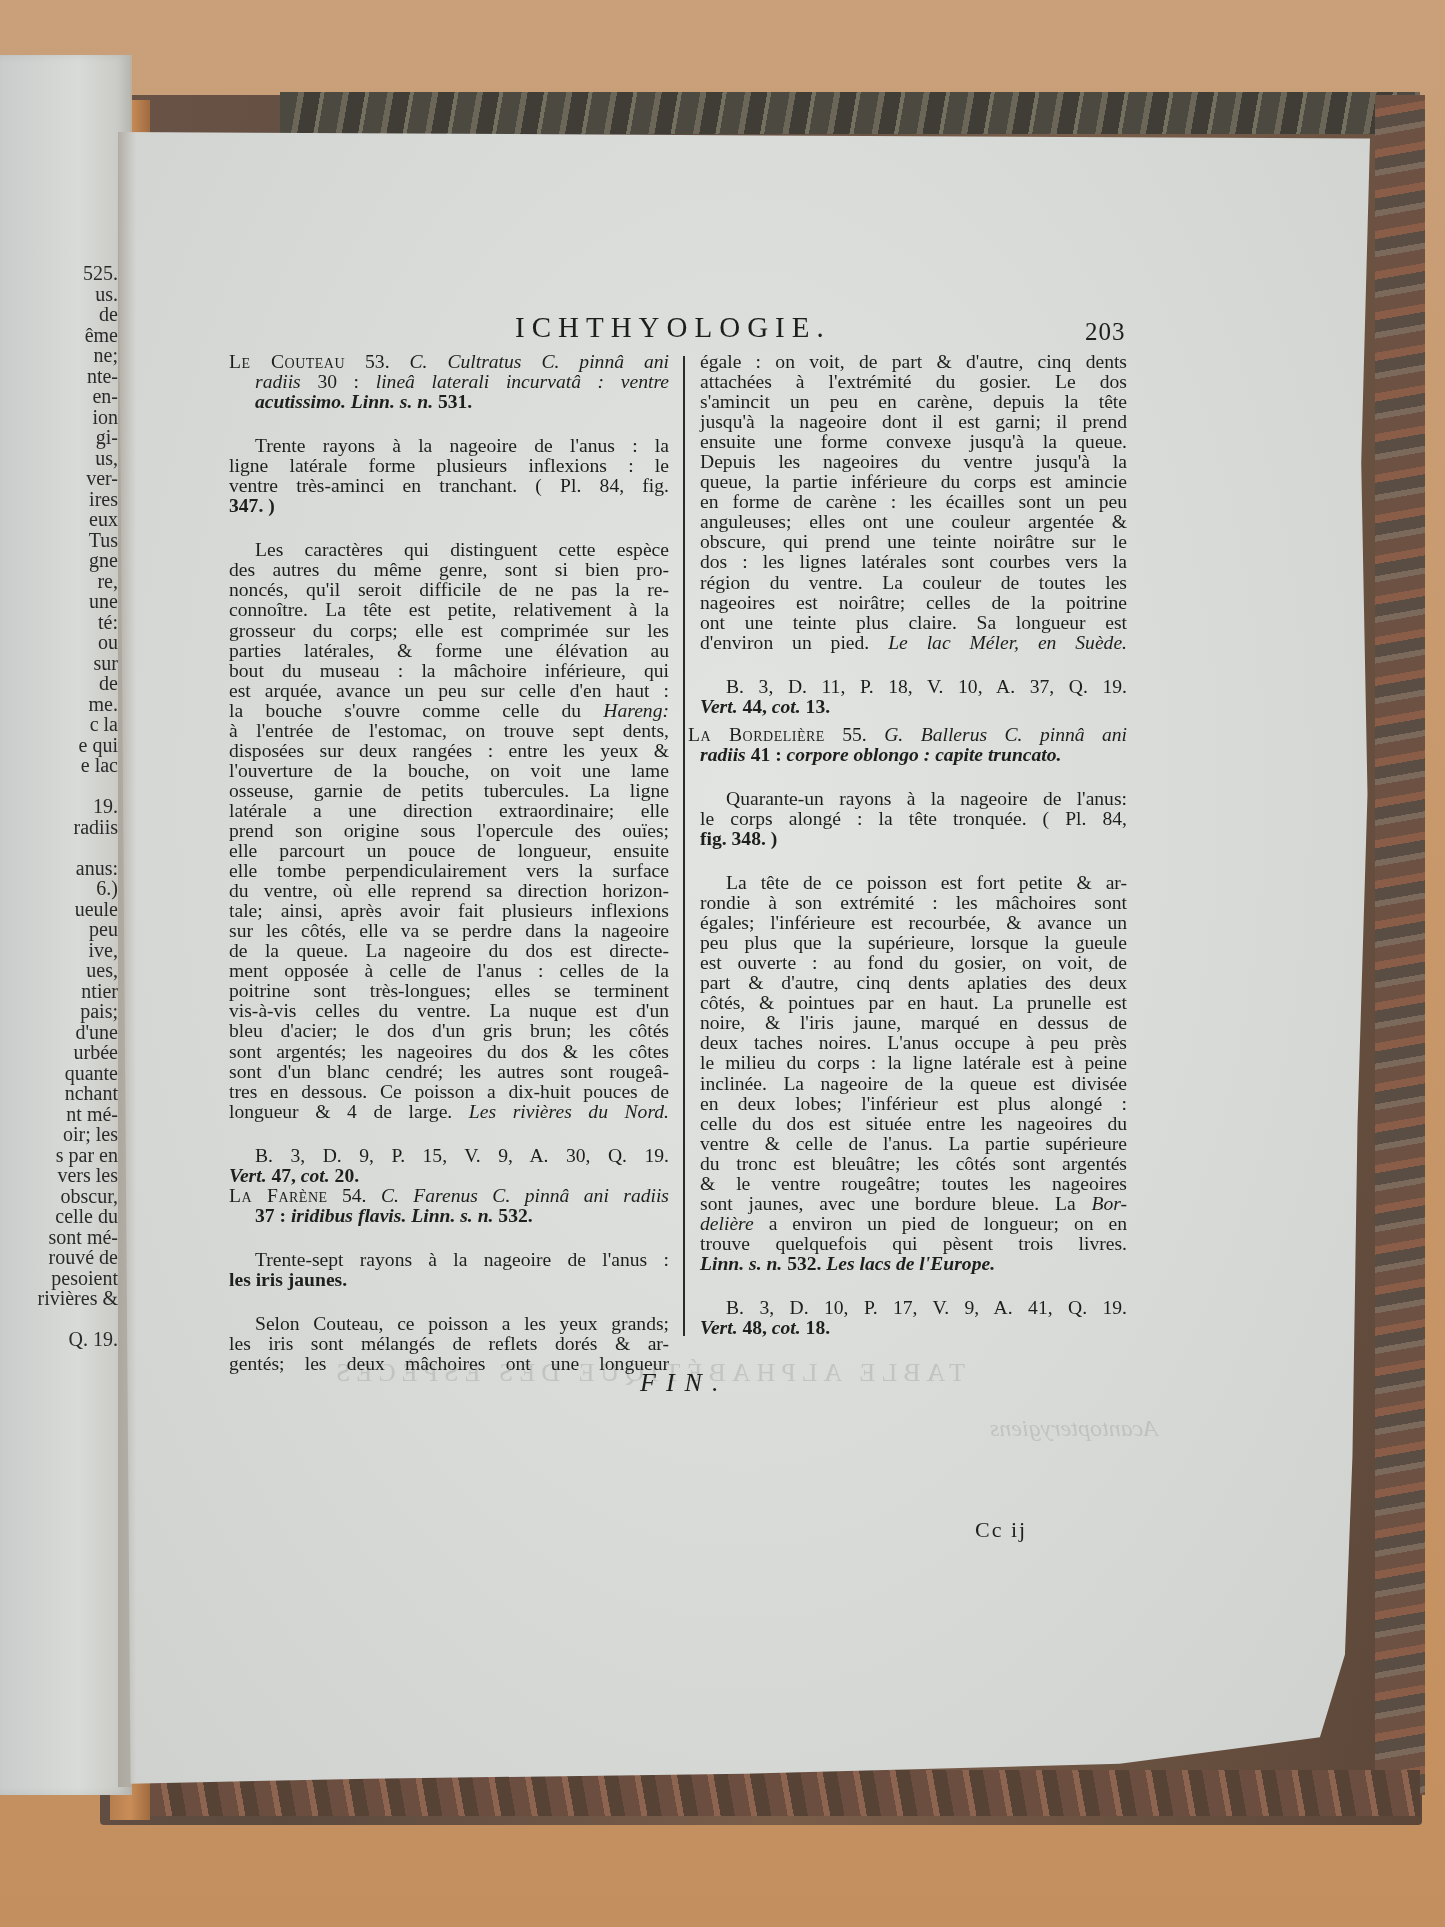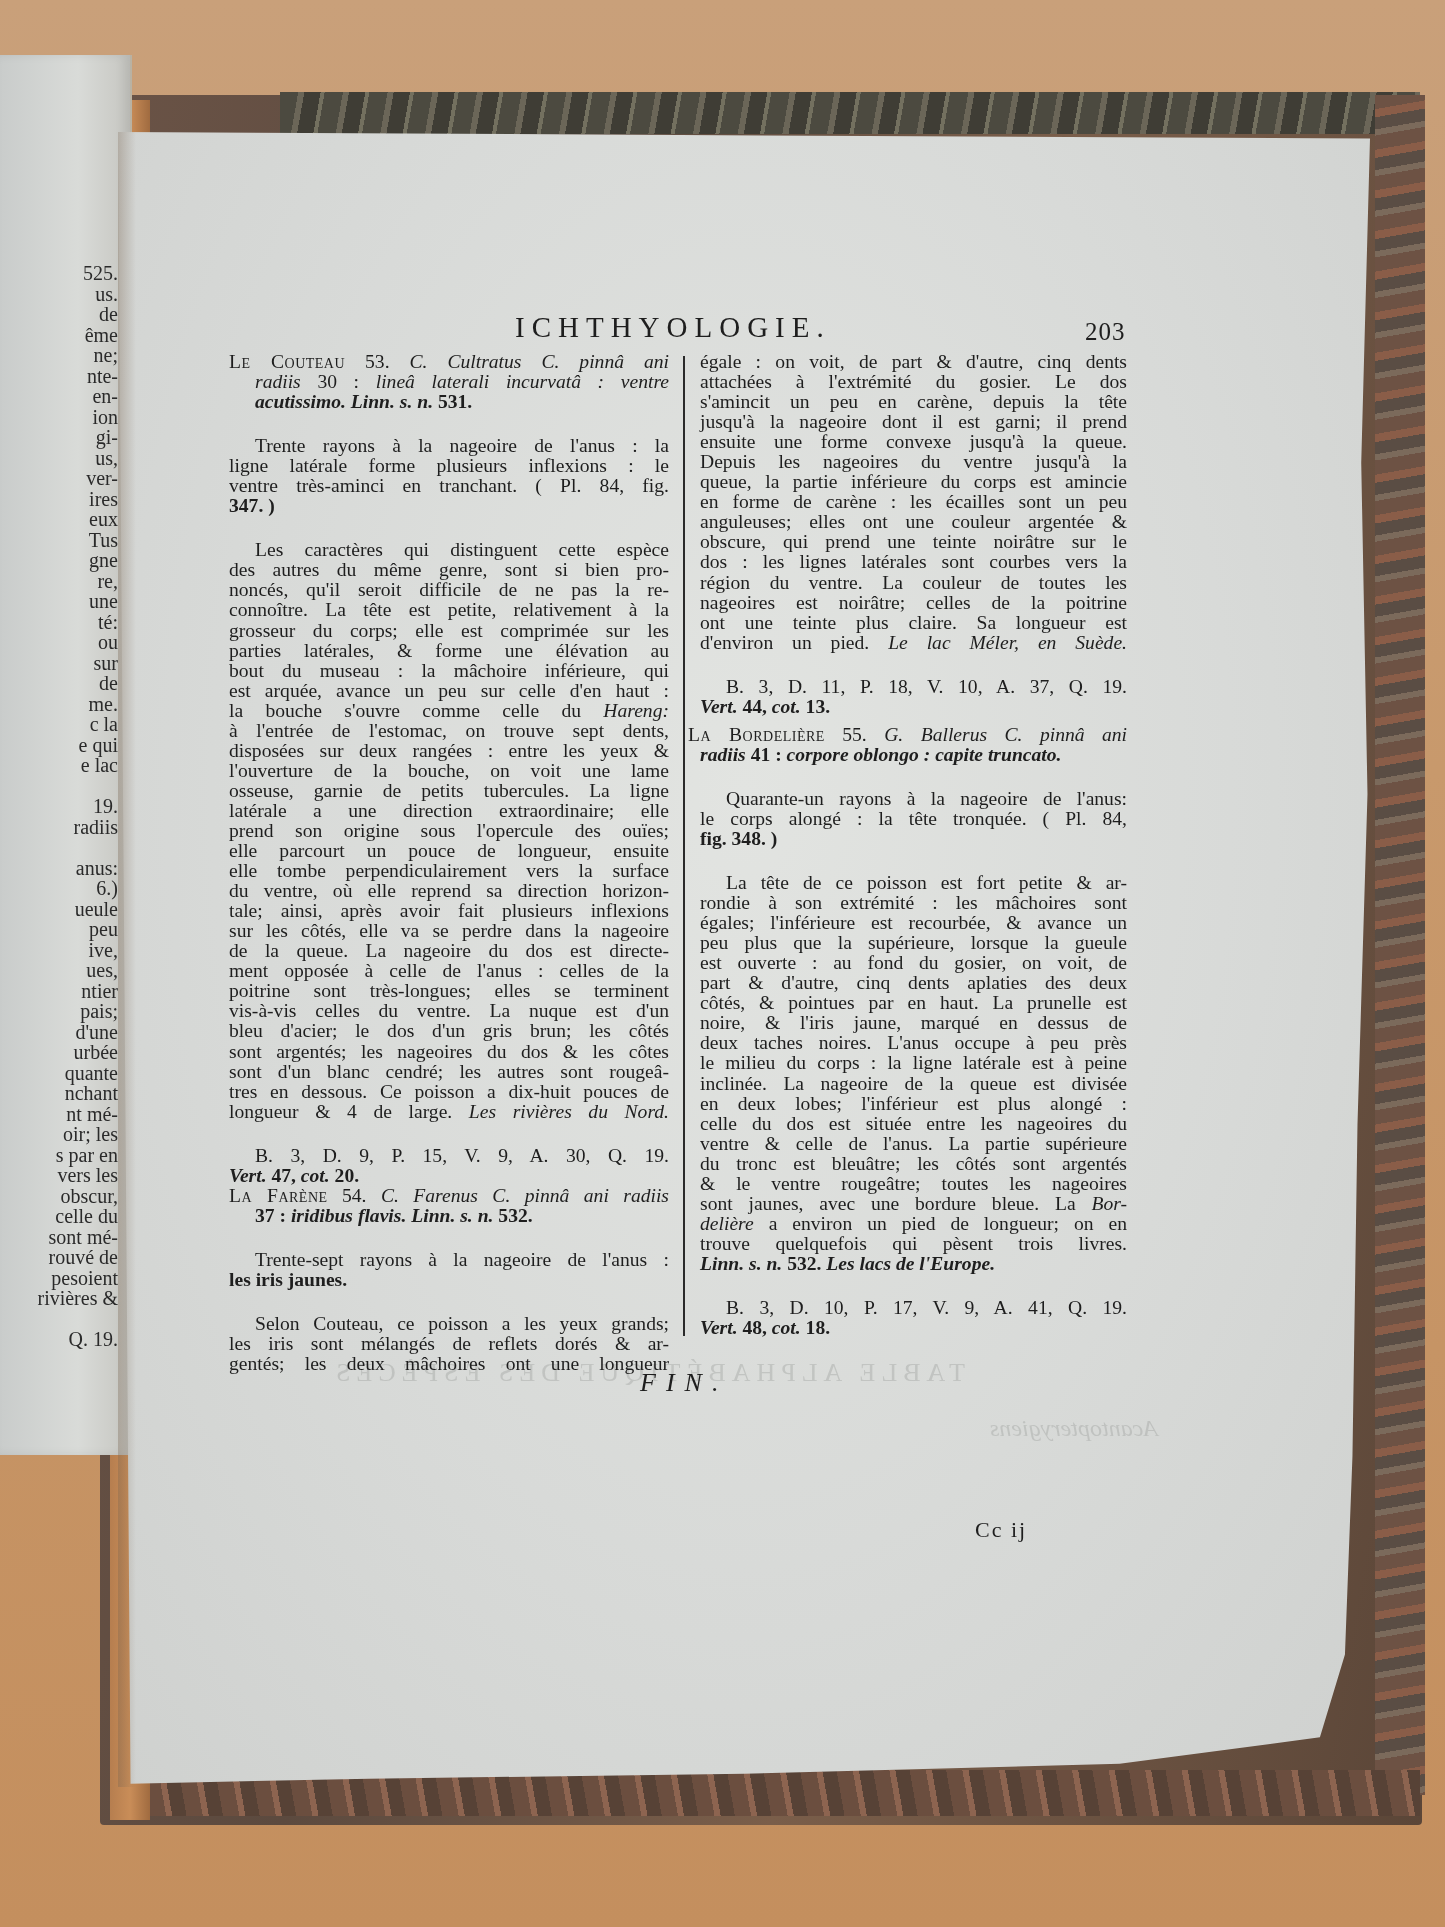--- a/index.html
+++ b/index.html
@@ -4,21 +4,21 @@
 <style>
   html,body{margin:0;padding:0;}
   body{
     width:1445px;height:1927px;overflow:hidden;position:relative;
     background:#c79a6f;
     background:linear-gradient(180deg,#c9a07a 0%,#c8996c 40%,#c48f5e 100%);
     font-family:"DejaVu Serif","Liberation Serif",serif;
   }
   
   .left-leaf{
-    position:absolute;left:0;top:55px;width:130px;height:1400px;
+    position:absolute;left:0;top:55px;width:130px;height:1740px;
     background:linear-gradient(90deg,#c9cccb 0%,#d9dbd8 60%,#c6c6c1 100%);
     border-right:2px solid #b9b2a3;
     box-shadow:inset -6px 0 10px rgba(0,0,0,.08);
   }
   .left-leaf-text{
     position:absolute;right:12px;
     font-family:"Liberation Serif","DejaVu Serif",serif;
     font-size:20px;color:#2a2a2a;line-height:20.5px;text-align:right;white-space:nowrap;
   }
   

